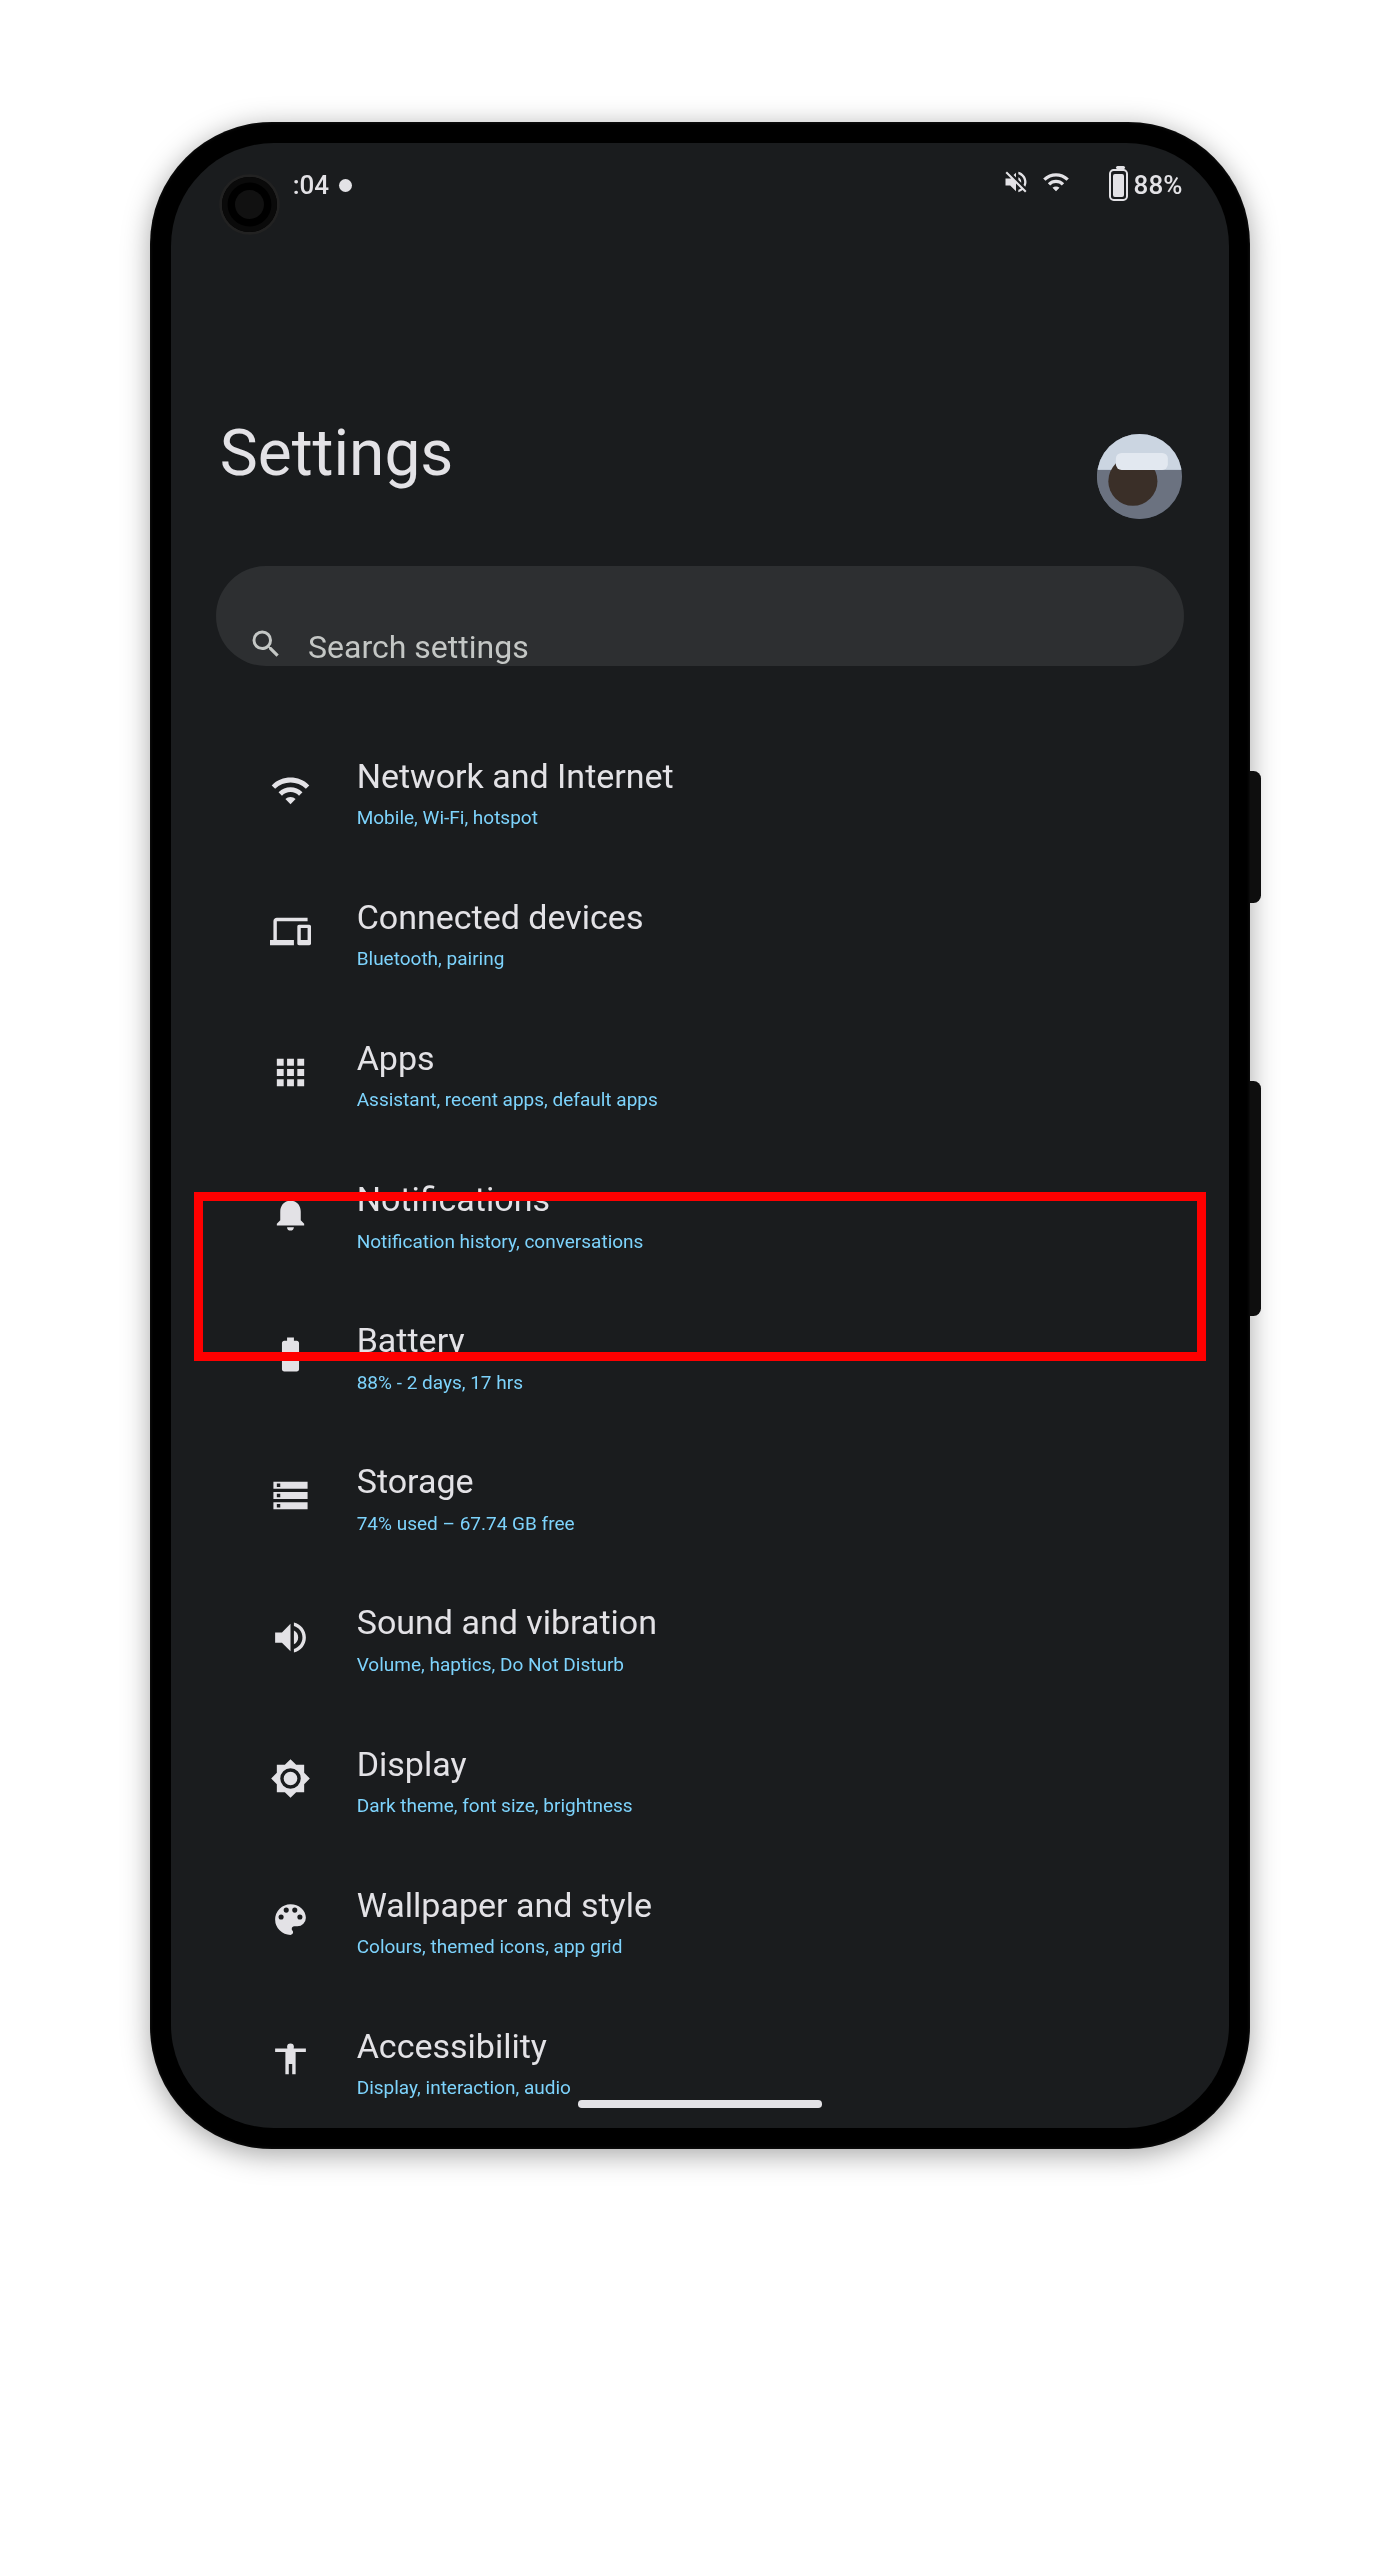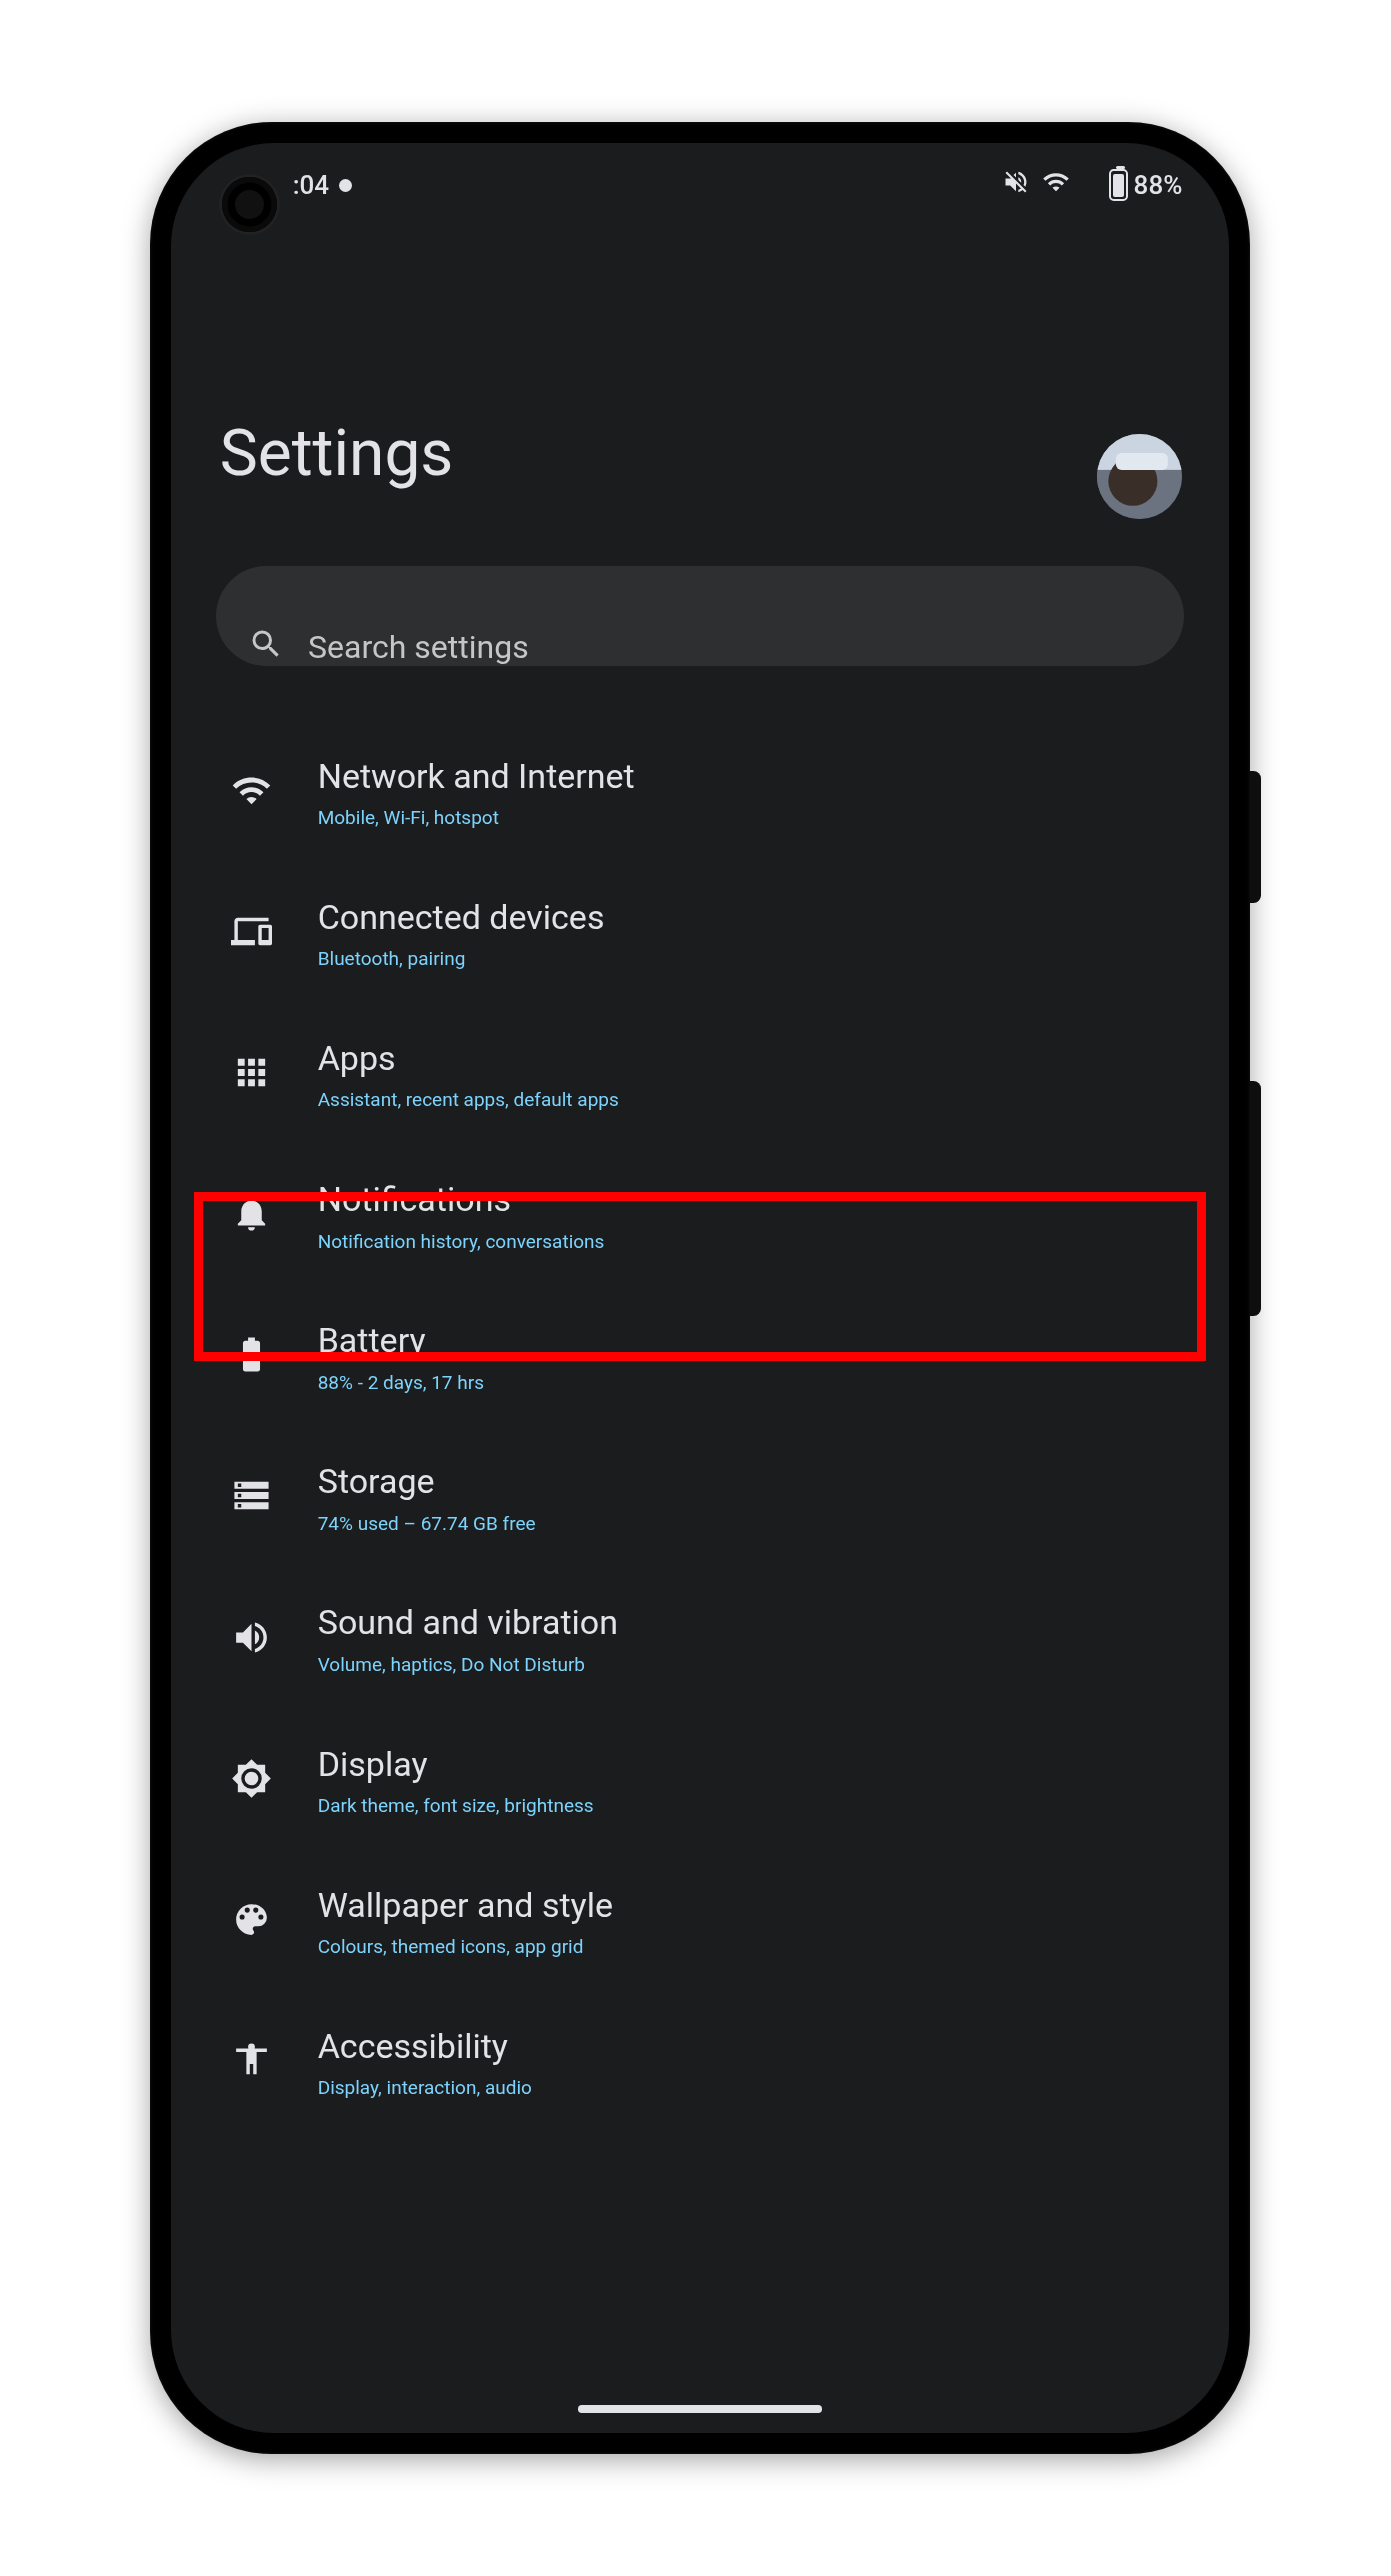--- a/index.html
+++ b/index.html
@@ -2,21 +2,21 @@
 <html style="font-size:15px"><head>
   <meta charset="utf-8">
   <style>
     * { margin:0; padding:0; box-sizing:border-box; -webkit-font-smoothing:antialiased; }
     body {
       background:#ffffff;
       font-family:-apple-system,BlinkMacSystemFont,"Segoe UI",Roboto,Helvetica,Arial,sans-serif;
       width:1391px; height:2576px; position:relative;
     }
     .phone-frame{
-      position:absolute; left:150px; top:122px; width:1100px; height:2332px;
+      position:absolute; left:150px; top:122px; width:1100px; height:2027px;
       border-radius:122px; background:#000; padding:20.7px;
       box-shadow:0 5.6px 28px rgba(0,0,0,.35), inset 0 0 3.8px rgba(255,255,255,.1);
     }
     .phone-frame::before{
       content:""; position:absolute; right:-11.3px; top:649px; width:11.3px; height:132px;
       background:#0e0e0e; border-radius:0 7.5px 7.5px 0;
     }
     .phone-frame::after{
       content:""; position:absolute; right:-11.3px; top:959px; width:11.3px; height:235px;
       background:#0e0e0e; border-radius:0 7.5px 7.5px 0;
@@ -55,21 +55,21 @@
       font-size:64px; font-weight:400; color:#e3e2e6; padding:188px 0 0 49px;
     }
     
     .search-bar{
       margin:75px 45px 0; height:100px; background:#2d2f31; border-radius:50px;
       display:flex; align-items:flex-end; padding:0 32px; gap:24.4px;
     }
     .search-bar svg{width:36px;height:36px;fill:#c4c7c5;}
     .search-text{font-size:32px;color:#c4c7c5;}
     
-    .list{margin-top:56px;}
+    .list{margin-top:56px;padding-left:39px;}
     .list-item{
       display:flex; align-items:center; gap:38px; padding:32px 45px 32px 53px; cursor:pointer;
     }
     .icon-col{width:56px;display:flex;justify-content:center;}
     .icon-col svg{width:41px;height:41px;fill:#e3e2e6;}
     .text-col{flex:1;line-height:1.35;}
     .item-title{font-size:34px;color:#e3e2e6;font-weight:400;}
     .item-subtitle{font-size:19px;color:#7dd3fc;margin-top:5.6px;}
     .highlight-box{
       position:absolute; left:23.5px; right:23.5px; border:9.4px solid #ff0000; z-index:6; pointer-events:none;

